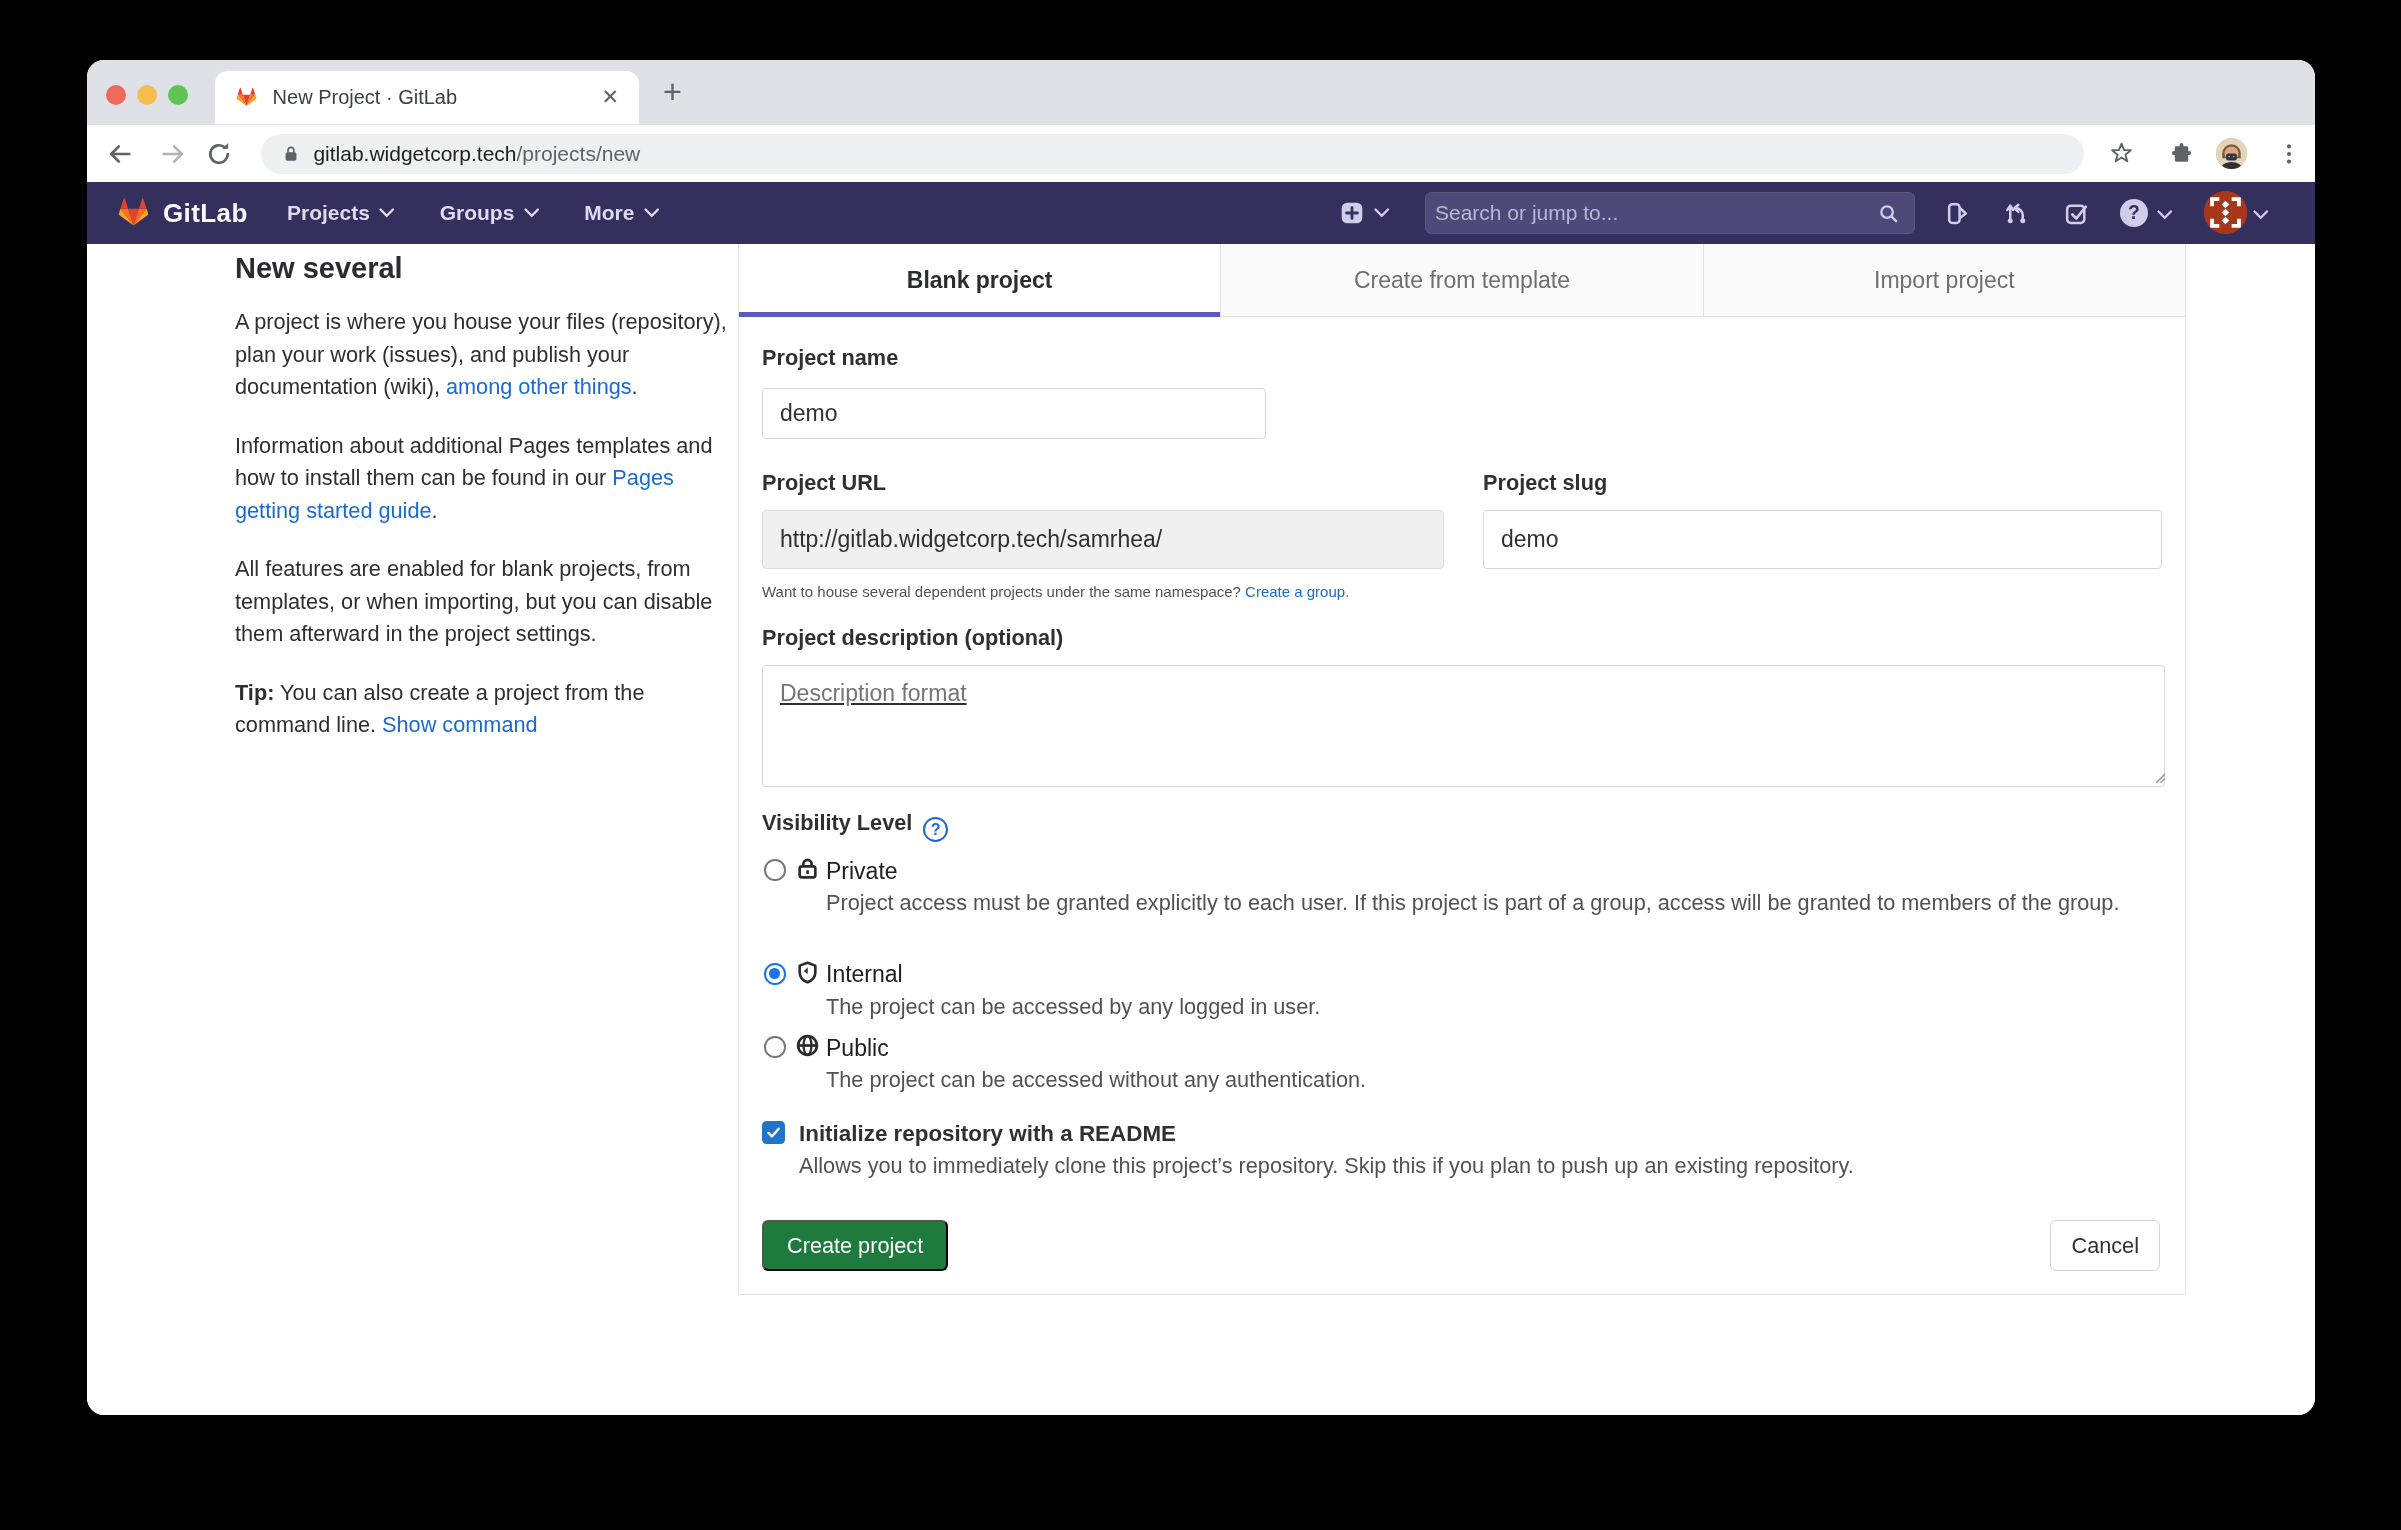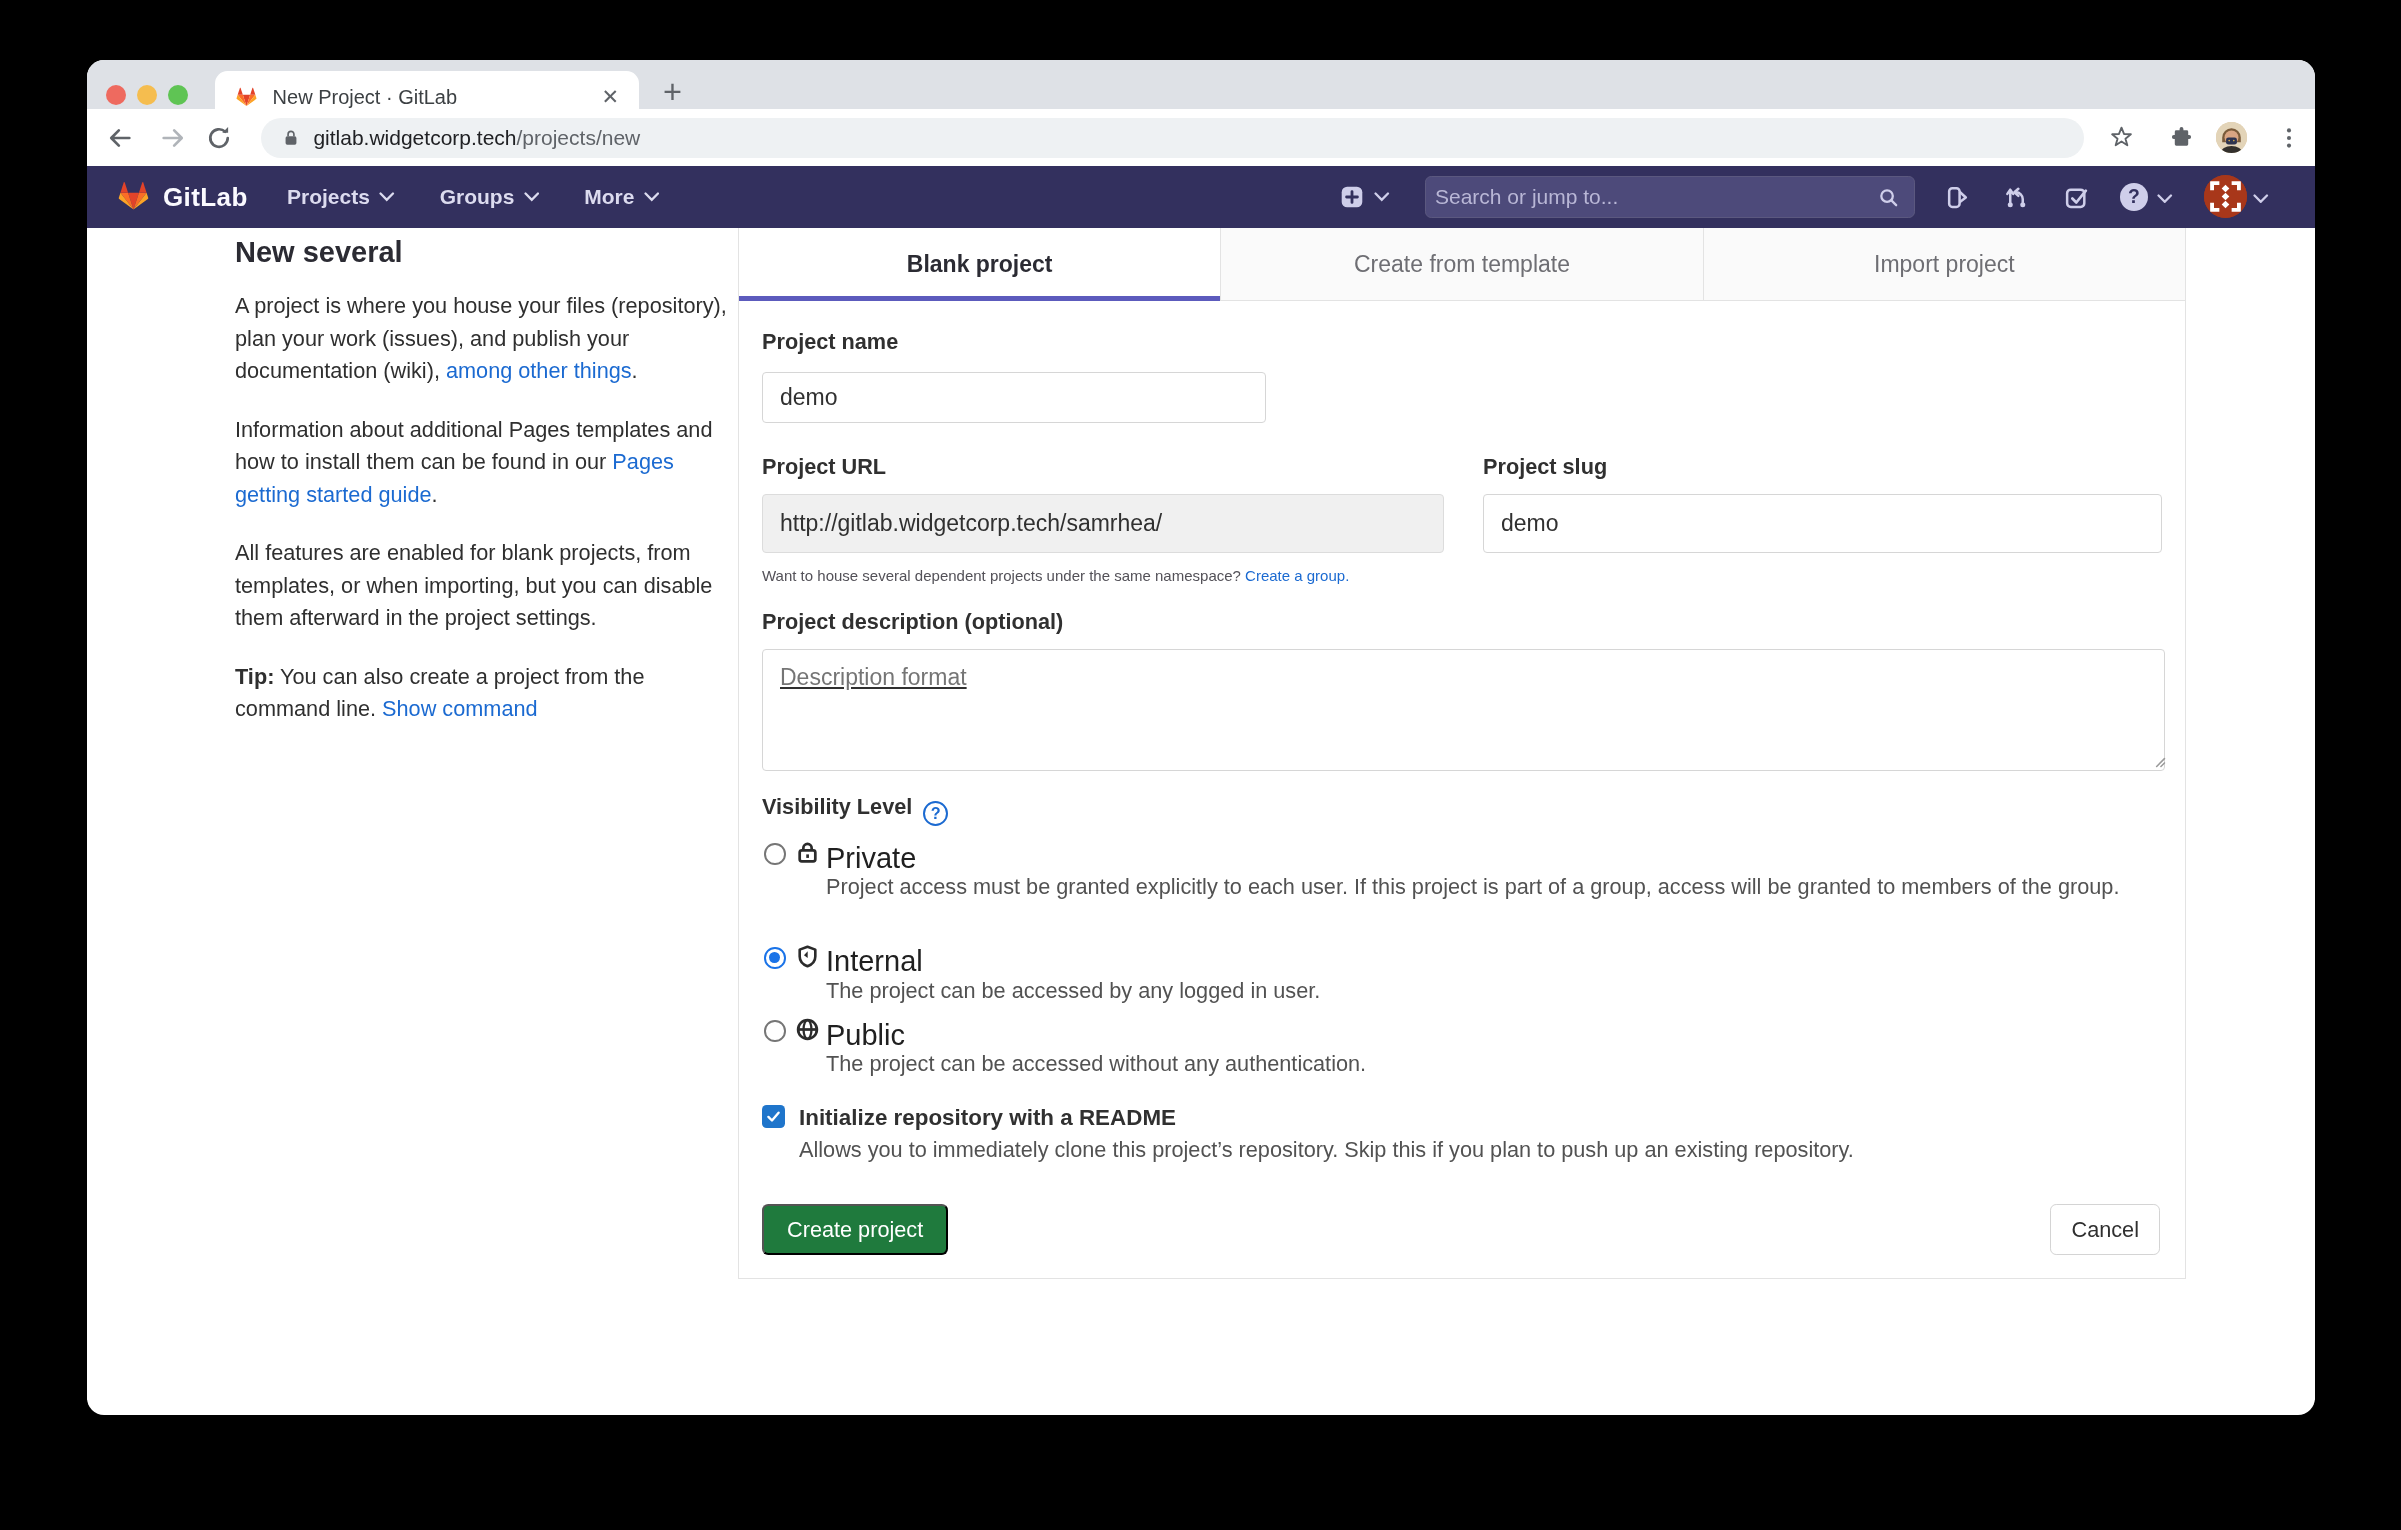--- a/index.html
+++ b/index.html
@@ -2,21 +2,21 @@
 <html style="font-size:12.4px"><head>
 <meta charset="utf-8">
 <style>
   * { margin:0; padding:0; box-sizing:border-box; }
   html,body { width:2401px; height:1530px; background:#000; overflow:hidden;
     font-family:"Liberation Sans","DejaVu Sans",sans-serif; }
   .window { position:absolute; left:87px; top:60px; width:2228px; height:1355px;
     background:#fff; border-radius:17px; overflow:hidden; box-shadow:0 23px 70px rgba(0,0,0,.6); }
 
   
-  .tabstrip { position:relative; height:49px; background:#dee1e6; }
+  .tabstrip { position:relative; height:65px; background:#dee1e6; }
   .tl { position:absolute; top:25px; width:20px; height:20px; border-radius:50%; }
   .tl.red { left:19.3px; background:#ee6a5f; }
   .tl.yellow { left:50px; background:#f5bd4f; }
   .tl.green { left:81px; background:#5fc454; }
   .btab { position:absolute; left:128px; top:10.8px; width:424px; height:53px; background:#fff;
     border-radius:12.4px 12.4px 0 0; display:flex; align-items:center; }
   .btab .fav { width:25px; height:24px; margin-left:18.6px; }
   .btab .ttl { margin-left:14px; font-size:20px; color:#3c4043; white-space:nowrap; overflow:hidden; flex:1; }
   .btab .closex { margin-right:20px; font-size:21px; color:#5f6368; }
   .newtab { position:absolute; left:576px; top:15.5px; font-size:32.5px; font-weight:300; color:#5f6368; line-height:32.5px; }
@@ -71,21 +71,21 @@
   .inp.ro { background:#f0f0f0; border-color:#dcdcdc; }
   textarea.inp { padding-top:14px; resize:none;text-decoration:underline; }
   .hint { position:absolute; left:23px; top:339px; font-size:15px; color:#535158; }
   .grip { position:absolute; left:1413px; top:526px; width:14px; height:14px; }
 
   .radio { position:absolute; width:21.7px; height:21.7px; border:2.3px solid #767676; border-radius:50%; background:#fff; }
   .radio.checked { border-color:#1a73e8; }
   .radio.checked::after { content:''; position:absolute; left:3.1px; top:3.1px; width:10.8px; height:10.8px;
     border-radius:50%; background:#1a73e8; }
   .vicon { position:absolute; left:56px; width:25px; height:25px; }
-  .vname { position:absolute; left:87px; font-size:29px; color:#202020; }
+  .vname { position:absolute; left:87px; font-size:23px; color:#202020; }
   .vdesc { position:absolute; left:87px; font-size:21.7px; line-height:34px; color:#525252; max-width:1300px; }
   .cbox { position:absolute; left:23px; top:877px; width:23px; height:23px; background:#1f75cb; border-radius:4.6px;
     display:flex; align-items:center; justify-content:center; }
   .helpq { display:inline-flex; width:25px; height:25px; border:2.3px solid #1b6ad1; border-radius:50%;
     align-items:center; justify-content:center; font-size:16.2px; font-weight:700; color:#1b6ad1; margin-left:10.8px; vertical-align:-4.6px; }
 
   .btn { position:absolute; top:976px; height:51px; border-radius:6.2px; font-size:21.7px;
     display:flex; align-items:center; padding:0 23px; }
   .btn.create { left:23px; background:#1f7a3d; color:#fff; }
   .btn.cancel { right:25px; background:#fff; color:#303030; border:0.8px solid #d4d4d4; padding:0 20px; }

